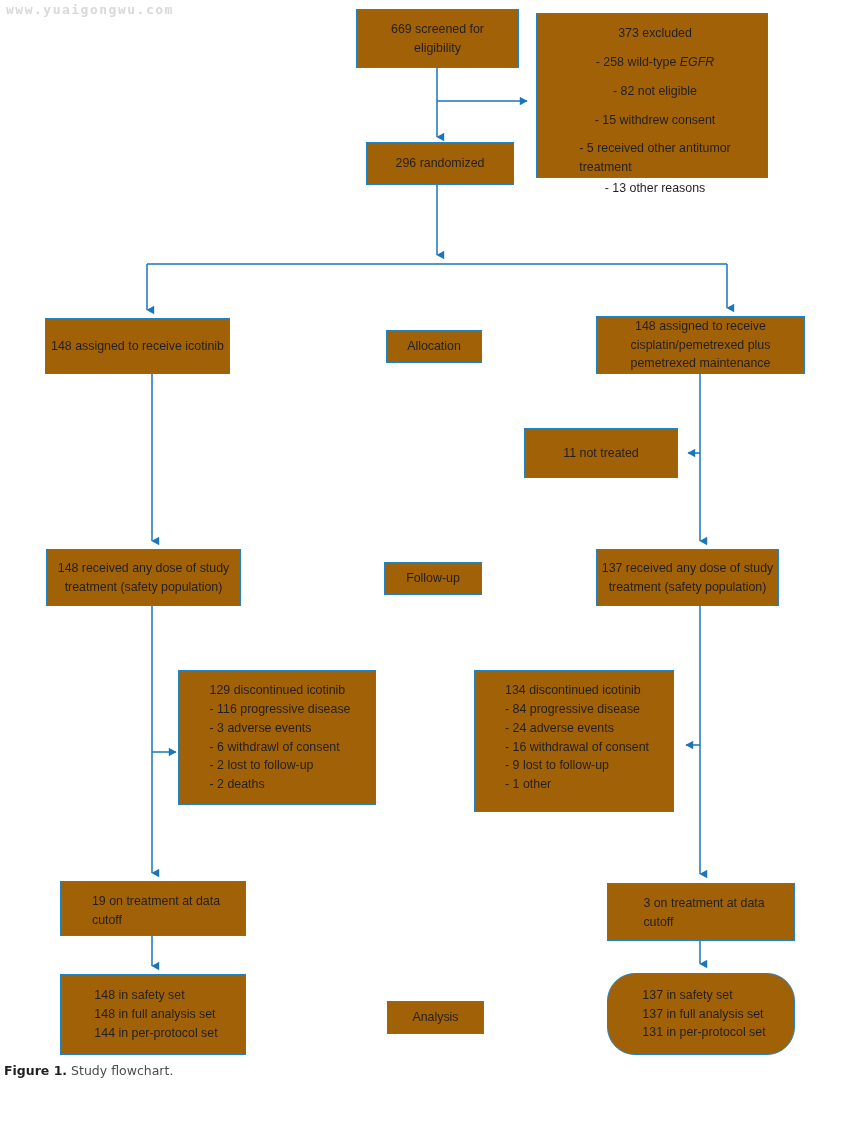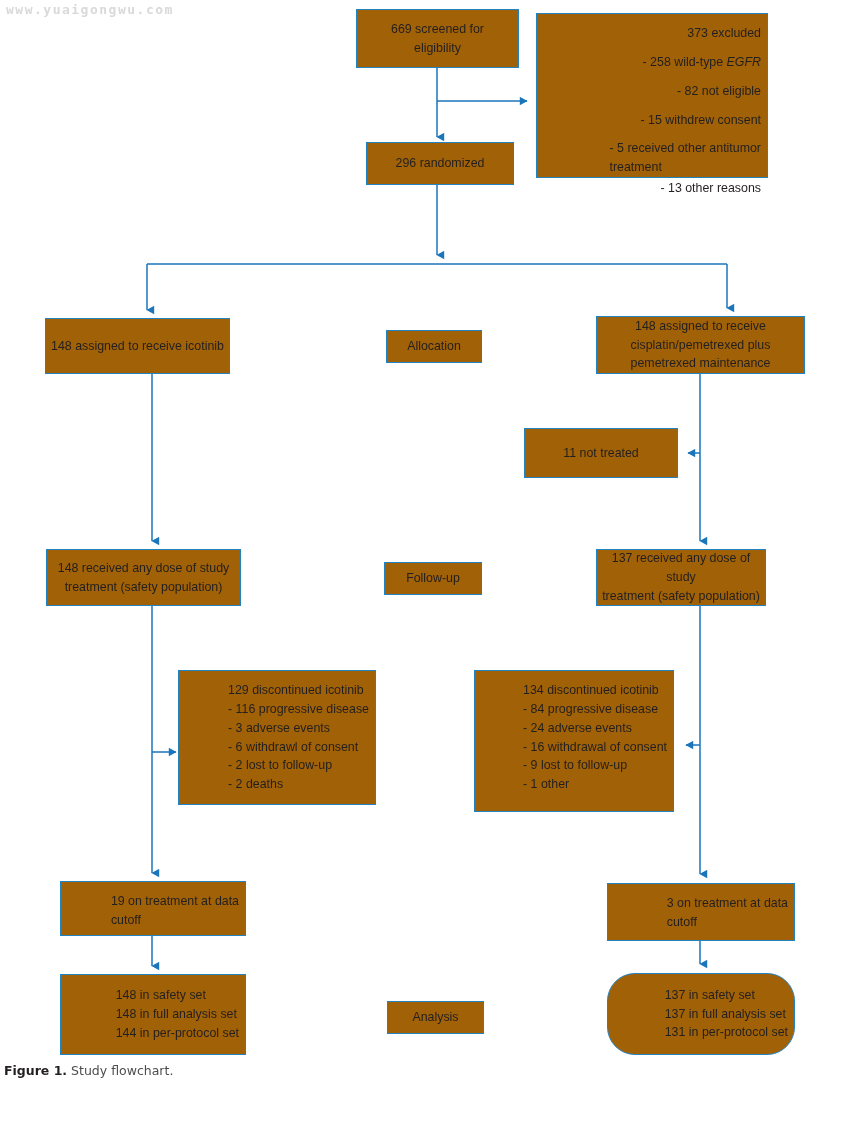--- a/index.html
+++ b/index.html
@@ -45,21 +45,21 @@
     display: flex;
     flex-direction: column;
     justify-content: center;
   }
   .node .txt {
     white-space: pre-line;
     display: block;
   }
   .node.center-al { align-items: center; }
   .node.center-al .txt { text-align: center; }
-  .node.left-al { align-items: flex-end; }
+  .node.left-al { align-items: center; }
   .node.left-al .txt { text-align: left; padding-left: 12px; padding-right: 6px; }
   .node.stage {
     font-size: 12.4px;
     align-items: center;
     justify-content: center;
   }
   .node.stage .txt { text-align: center; }
   .node.topleft {
     justify-content: flex-start;
   }
@@ -174,21 +174,21 @@
 
   <div class="node center-al" style="left:46px; top:549px; width:195px; height:57px;">
     <span class="txt">148 received any dose of study
 treatment (safety population)</span>
   </div>
 
   <div class="node stage" style="left:384px; top:562px; width:98px; height:33px;">
     <span class="txt">Follow-up</span>
   </div>
 
-  <div class="node center-al" style="left:596px; top:549px; width:170px; height:57px;">
+  <div class="node center-al" style="left:596px; top:549px; width:183px; height:57px;">
     <span class="txt">137 received any dose of study
 treatment (safety population)</span>
   </div>
 
   <div class="node left-al topleft" style="left:178px; top:670px; width:198px; height:135px;">
     <span class="txt">129 discontinued icotinib
 - 116 progressive disease
 - 3 adverse events
 - 6 withdrawl of consent
 - 2 lost to follow-up

